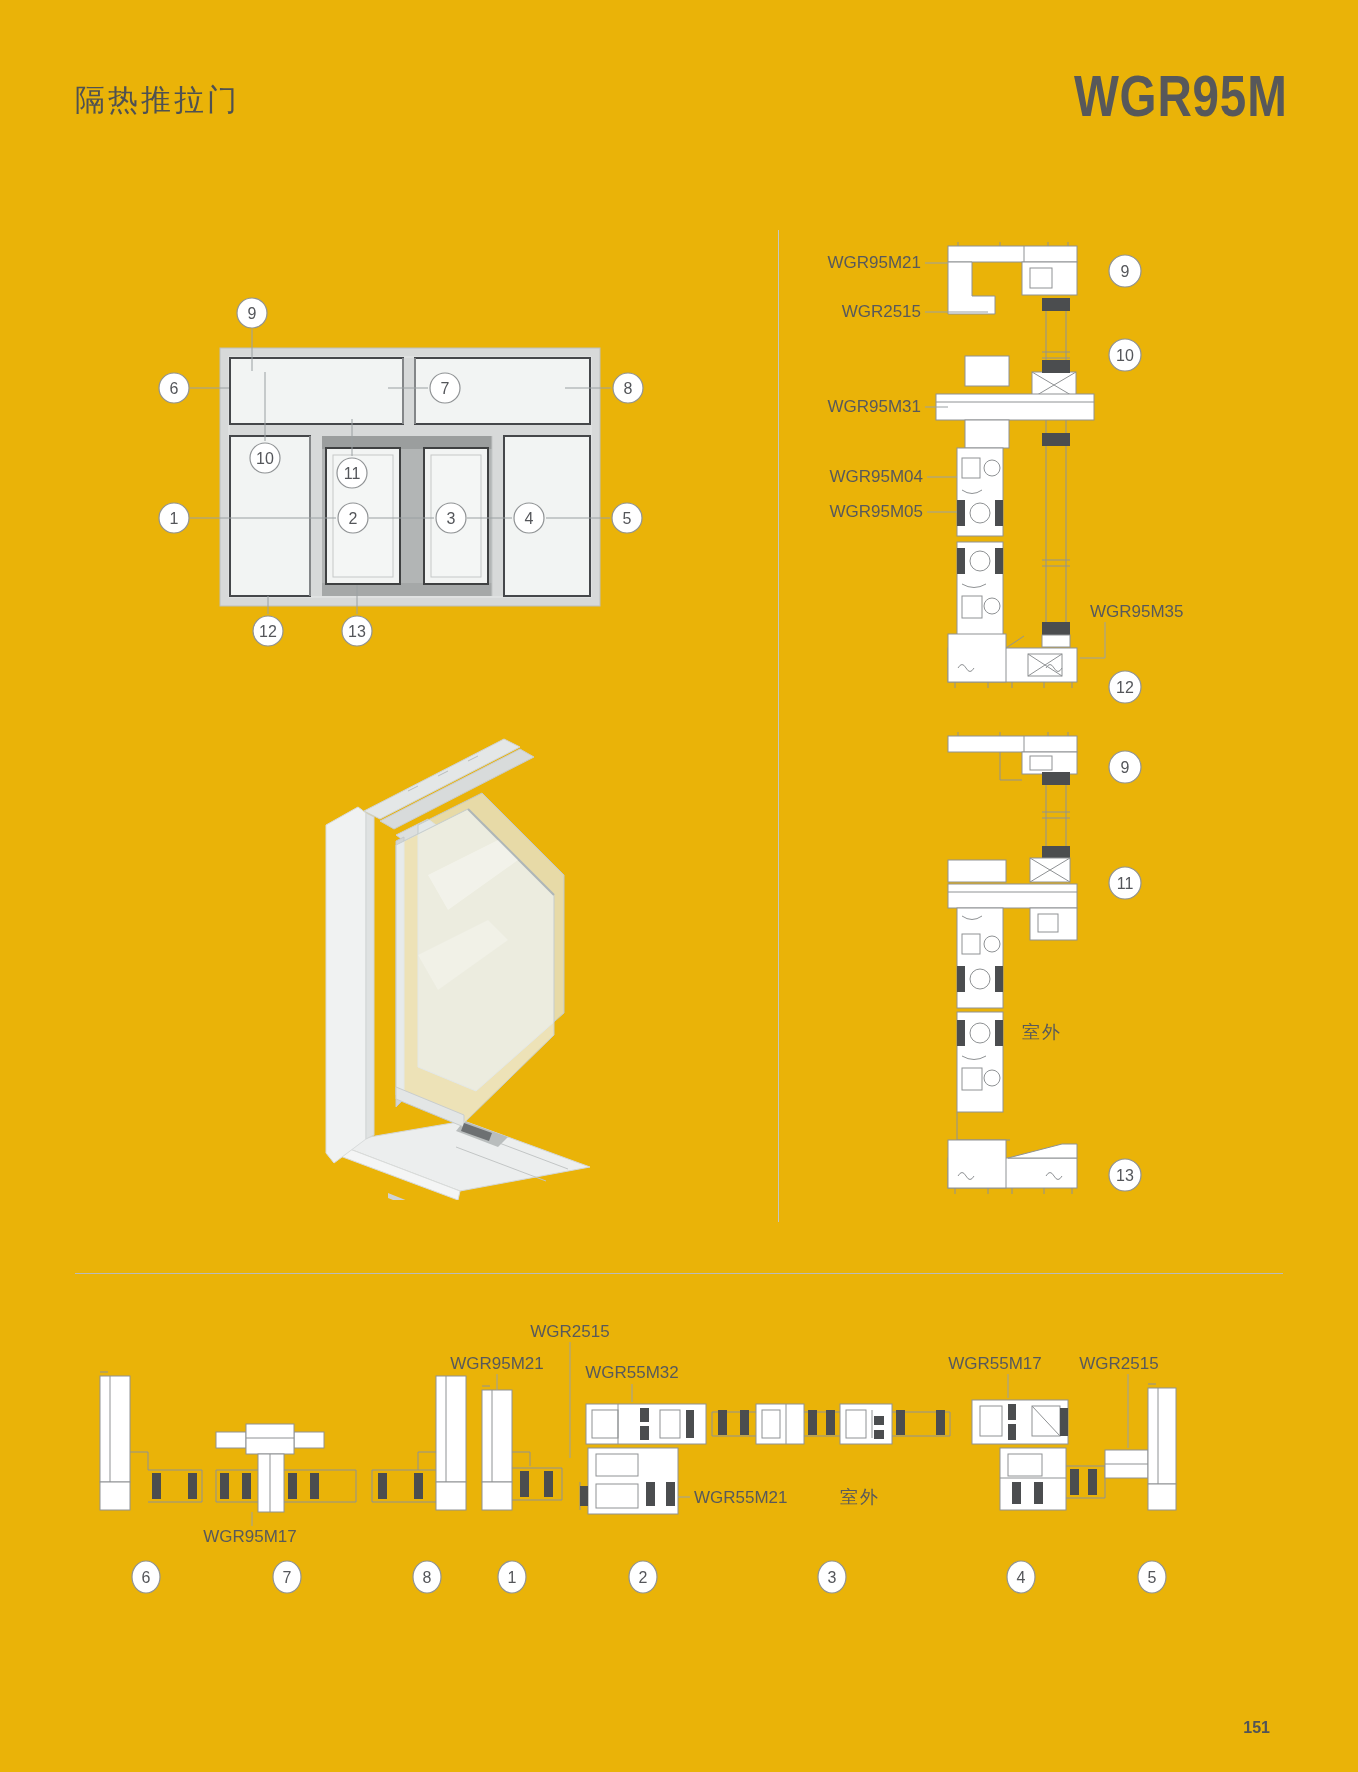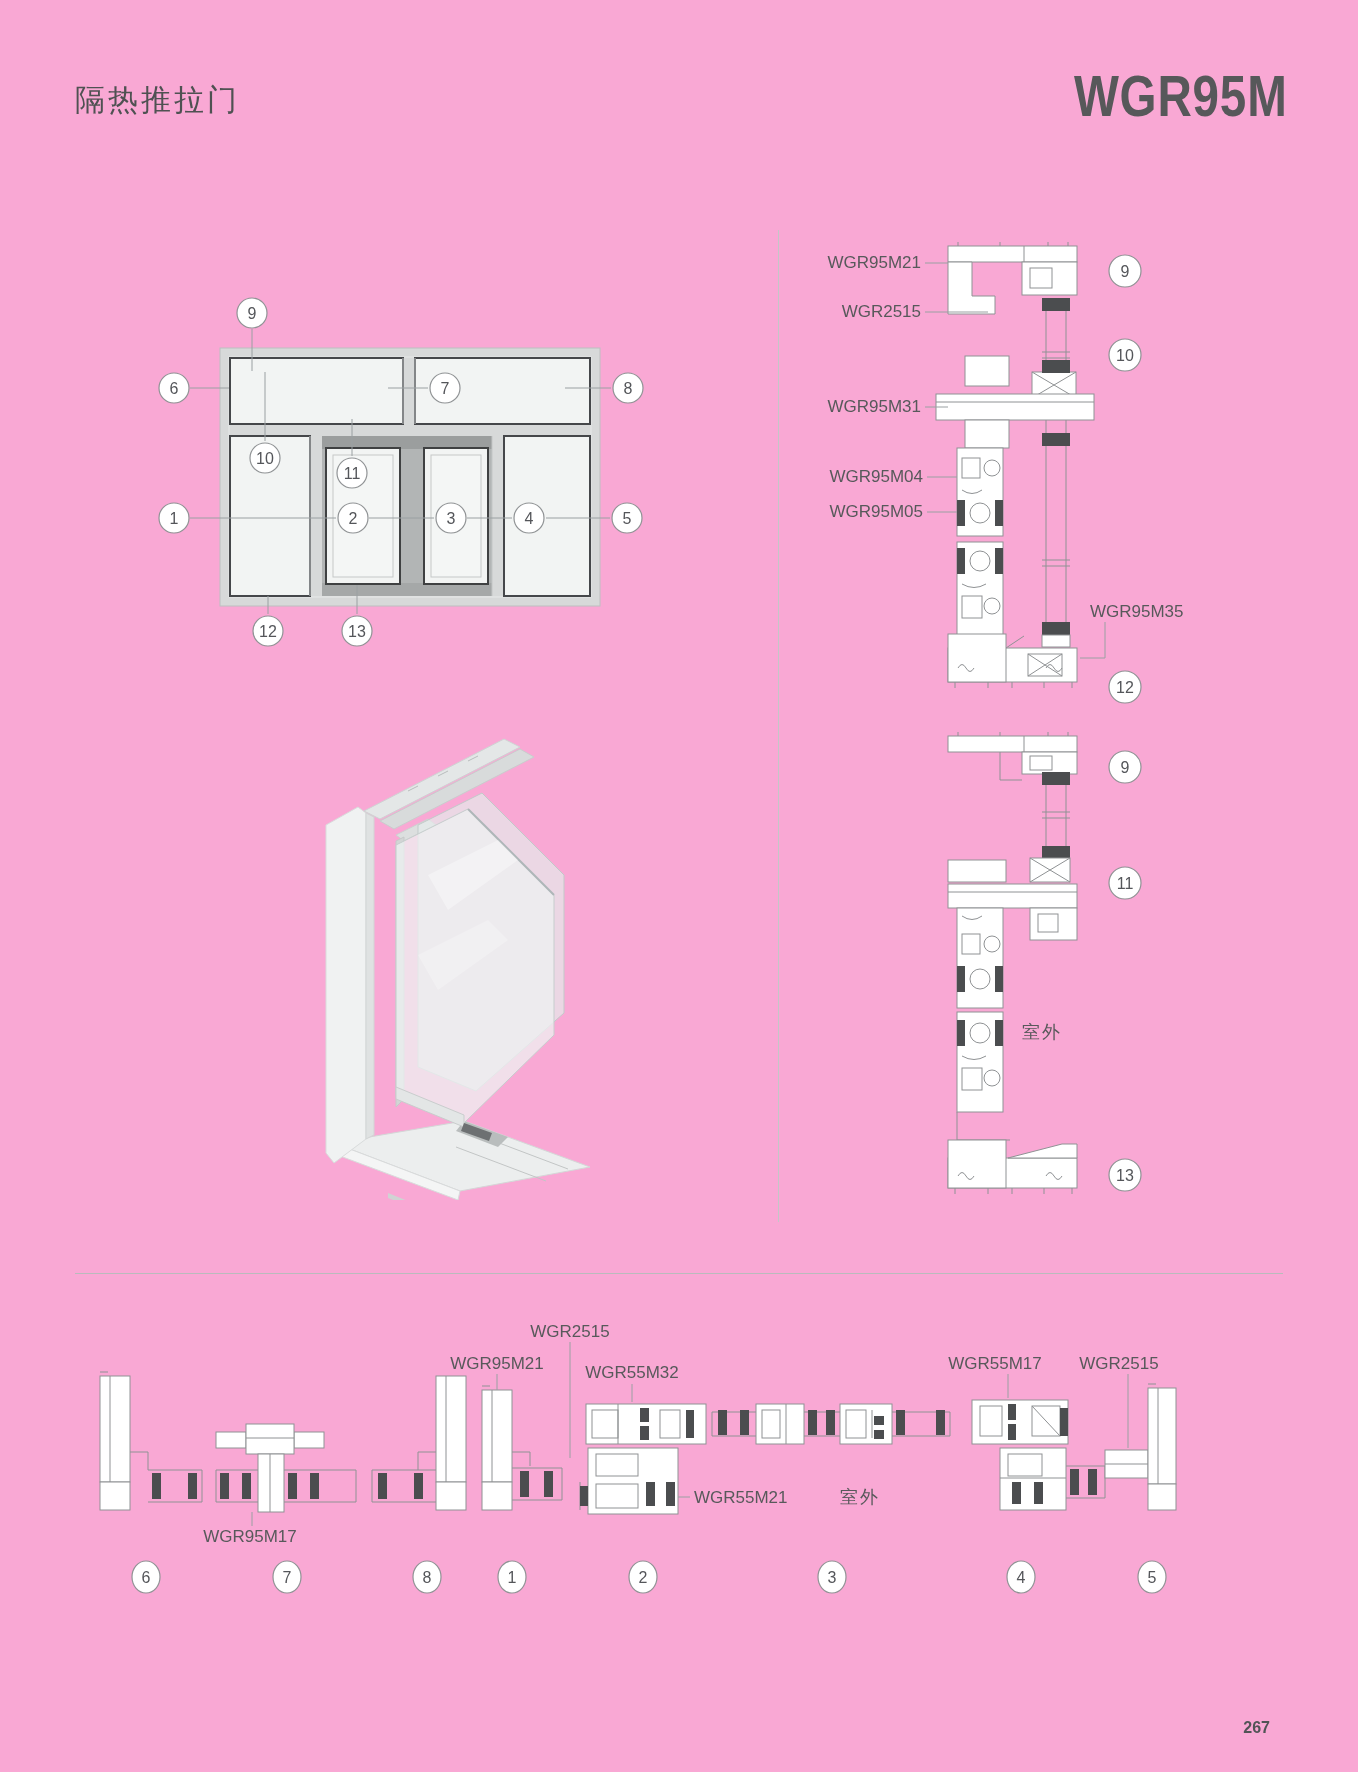--- a/index.html
+++ b/index.html
@@ -1,16 +1,16 @@
 <!DOCTYPE html>
 <html><head>
 <meta charset="utf-8">
 <style>
   html,body{margin:0;padding:0;background:#ffffff;}
-  .page{position:relative;width:1358px;height:1772px;background:#f9a8d4;overflow:hidden;
+  .page{position:relative;width:1358px;height:1772px;background:#eab308;overflow:hidden;
         font-family:"Liberation Sans",sans-serif;}
   .abs{position:absolute;}
   .hdr-cn{position:absolute;left:75px;top:80px;font-size:30px;letter-spacing:3px;color:#4f5152;}
   .hdr-model{position:absolute;right:70px;top:62px;font-size:58px;font-weight:bold;color:#57585a;
              transform:scaleX(0.82);transform-origin:100% 0;letter-spacing:1px;}
   .pagenum{position:absolute;right:88px;top:1719px;font-size:16px;font-weight:bold;color:#525456;}
   .divider-v{position:absolute;left:778px;top:230px;width:1px;height:992px;background:#c4c6c7;}
   .divider-h{position:absolute;left:75px;top:1273px;width:1208px;height:1px;background:#b9bbbc;}
   
   .ln{fill:none;stroke:#8f9294;stroke-width:1;}
@@ -474,14 +474,14 @@
           <ellipse class="co" cx="1021" cy="1577" rx="14" ry="16"></ellipse>
           <text class="cot" x="1021" y="1583">4</text>
         </g>
       <g>
           <ellipse class="co" cx="1152" cy="1577" rx="14" ry="16"></ellipse>
           <text class="cot" x="1152" y="1583">5</text>
         </g>
     </g>
   </svg>
 
-  <div class="pagenum">267</div>
+  <div class="pagenum">151</div>
 </div>
 
 </body></html>

